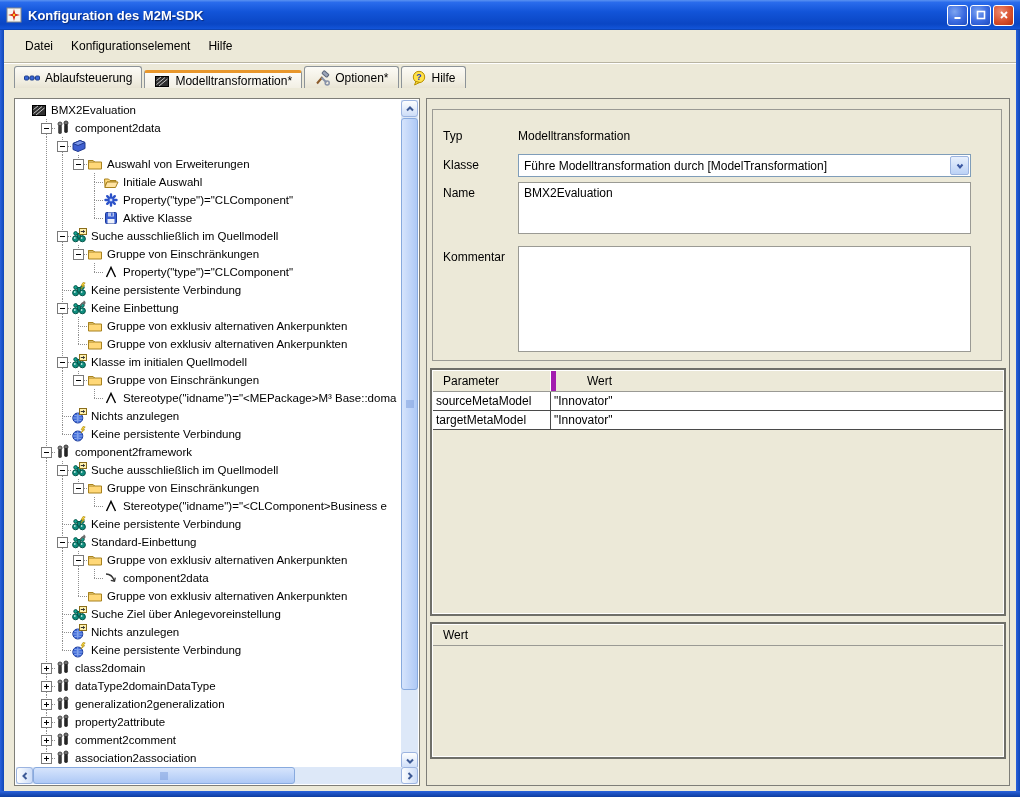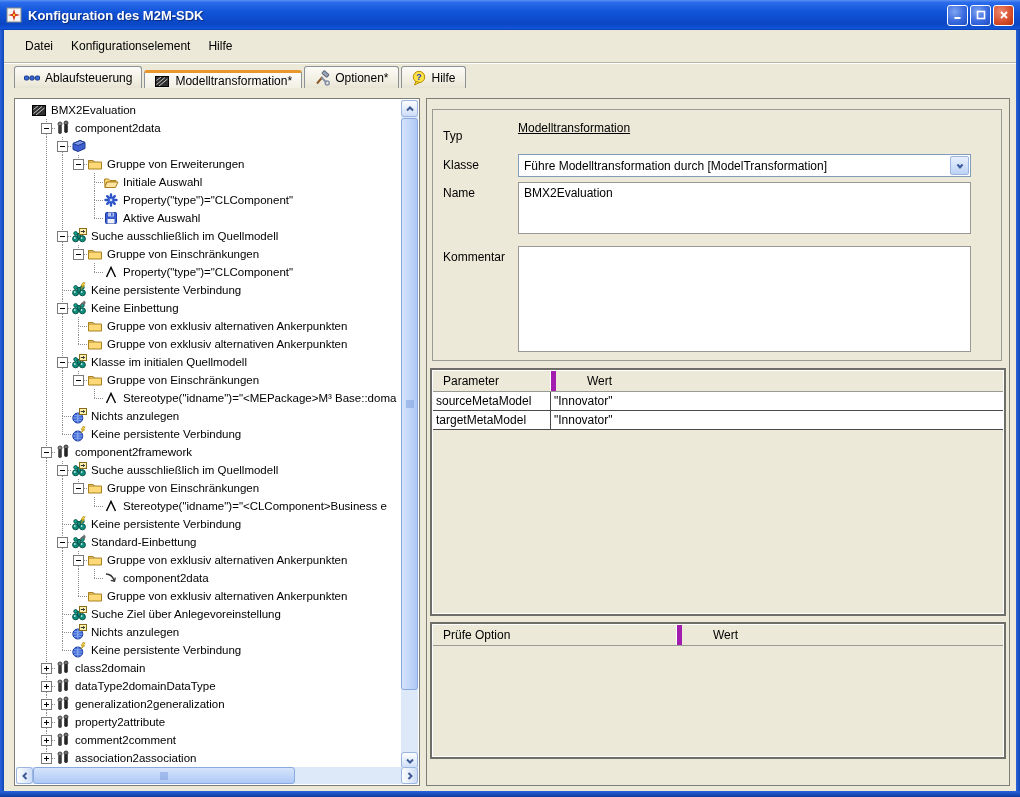--- a/index.html
+++ b/index.html
@@ -209,21 +209,21 @@
           <span class="gv" style="left:45px"></span>
           <span class="gv half-top" style="left:61px"></span>
           <span class="gh" style="left:61px;width:9px"></span>
           <span class="exp" style="left:56px">
             <i class="hb"></i>
           </span>
           <svg class="ic" viewBox="0 0 16 16" style="left:70px">
             <path d="M1.5 4.5 L6 4.5 L7.5 6 L14.5 6 L14.5 13 L1.5 13 Z" fill="#ffd878" stroke="#a8821e"></path>
             <path d="M1.5 4.5 L6 4.5 L7.5 6 L1.5 6 Z" fill="#ffe9a8" stroke="#a8821e"></path>
           </svg>
-          <span class="tree-label" style="left:90px">Gruppe von Erweiterungen</span>
+          <span class="tree-label" style="left:90px">Auswahl von Erweiterungen</span>
         </div>
         <div class="tree-row">
           <span class="gv" style="left:29px"></span>
           <span class="gv" style="left:45px"></span>
           <span class="gv half-top" style="left:77px"></span>
           <span class="gv half-bot" style="left:77px"></span>
           <span class="gh" style="left:77px;width:9px"></span>
           <svg class="ic" viewBox="0 0 16 16" style="left:86px">
             <path d="M1.5 5 L5.5 5 L7 6.5 L13 6.5 L13 8 L4 8 L2 12.5 Z" fill="#ffd878" stroke="#a8821e"></path>
             <path d="M4 8 L15 8 L12.5 13.5 L1.8 13.5 Z" fill="#ffe3a2" stroke="#a8821e"></path>
@@ -249,21 +249,21 @@
           <span class="gv" style="left:29px"></span>
           <span class="gv" style="left:45px"></span>
           <span class="gv half-top" style="left:77px"></span>
           <span class="gh" style="left:77px;width:9px"></span>
           <svg class="ic" viewBox="0 0 16 16" style="left:86px">
             <rect x="2.5" y="2.5" width="11" height="11" rx="1" fill="#3a5ed0" stroke="#1c3a9a"></rect>
             <rect x="5" y="2.5" width="6" height="4" fill="#b8c6ee"></rect>
             <rect x="8" y="3.2" width="1.6" height="2.6" fill="#3a5ed0"></rect>
             <rect x="4.5" y="9" width="7" height="4.5" fill="#eef1fa"></rect>
           </svg>
-          <span class="tree-label" style="left:106px">Aktive Auswahl</span>
+          <span class="tree-label" style="left:106px">Aktive Klasse</span>
         </div>
         <div class="tree-row">
           <span class="gv" style="left:29px"></span>
           <span class="gv half-top" style="left:45px"></span>
           <span class="gv half-bot" style="left:45px"></span>
           <span class="gh" style="left:45px;width:9px"></span>
           <span class="exp" style="left:40px">
             <i class="hb"></i>
           </span>
           <svg class="ic" viewBox="0 0 16 16" style="left:54px">
@@ -743,21 +743,21 @@
           <svg class="arr" viewBox="0 0 10 10">
             <path d="M3.5 2 L6.5 5 L3.5 8" fill="none" stroke="#3d5a96" stroke-width="2"></path>
           </svg>
         </div>
     </div>
   </div>
 
   <div class="right-panel">
     <div class="group1">
       <span class="flabel" style="top:19px;">Typ</span>
-      <span class="fval" style="top:11px;text-decoration:underline;">Modelltransformation</span>
+      <span class="fval" style="top:19px;">Modelltransformation</span>
 
       <span class="flabel" style="top:48px;">Klasse</span>
       <div class="combo">
         <span class="cval">Führe Modelltransformation durch [ModelTransformation]</span>
         <span class="cbtn">
             <svg class="arr" viewBox="0 0 10 10">
               <path d="M2.5 3.5 L5 6.5 L7.5 3.5" fill="none" stroke="#3a57a0" stroke-width="2"></path>
             </svg>
           </span>
       </div>
@@ -778,18 +778,17 @@
           <span class="tc" style="width: 118px;">sourceMetaModel</span>
           <span class="tc" style="width: auto; flex: 1 1 0%;">"Innovator"</span>
         </div>
         <div class="tbl-row">
           <span class="tc" style="width: 118px;">targetMetaModel</span>
           <span class="tc" style="width: auto; flex: 1 1 0%;">"Innovator"</span>
         </div>
       </div>
     <div class="grouptbl" style="top:523px;height:137px;" id="check-table">
         <div class="tbl-head">
-          <span class="hc" style="width: 244px;">Prüfe Option</span>
           <span class="hc" style="width: auto; flex: 1 1 0%;">Wert</span>
         </div>
       </div>
   </div>
 </div>
 
 </body></html>

